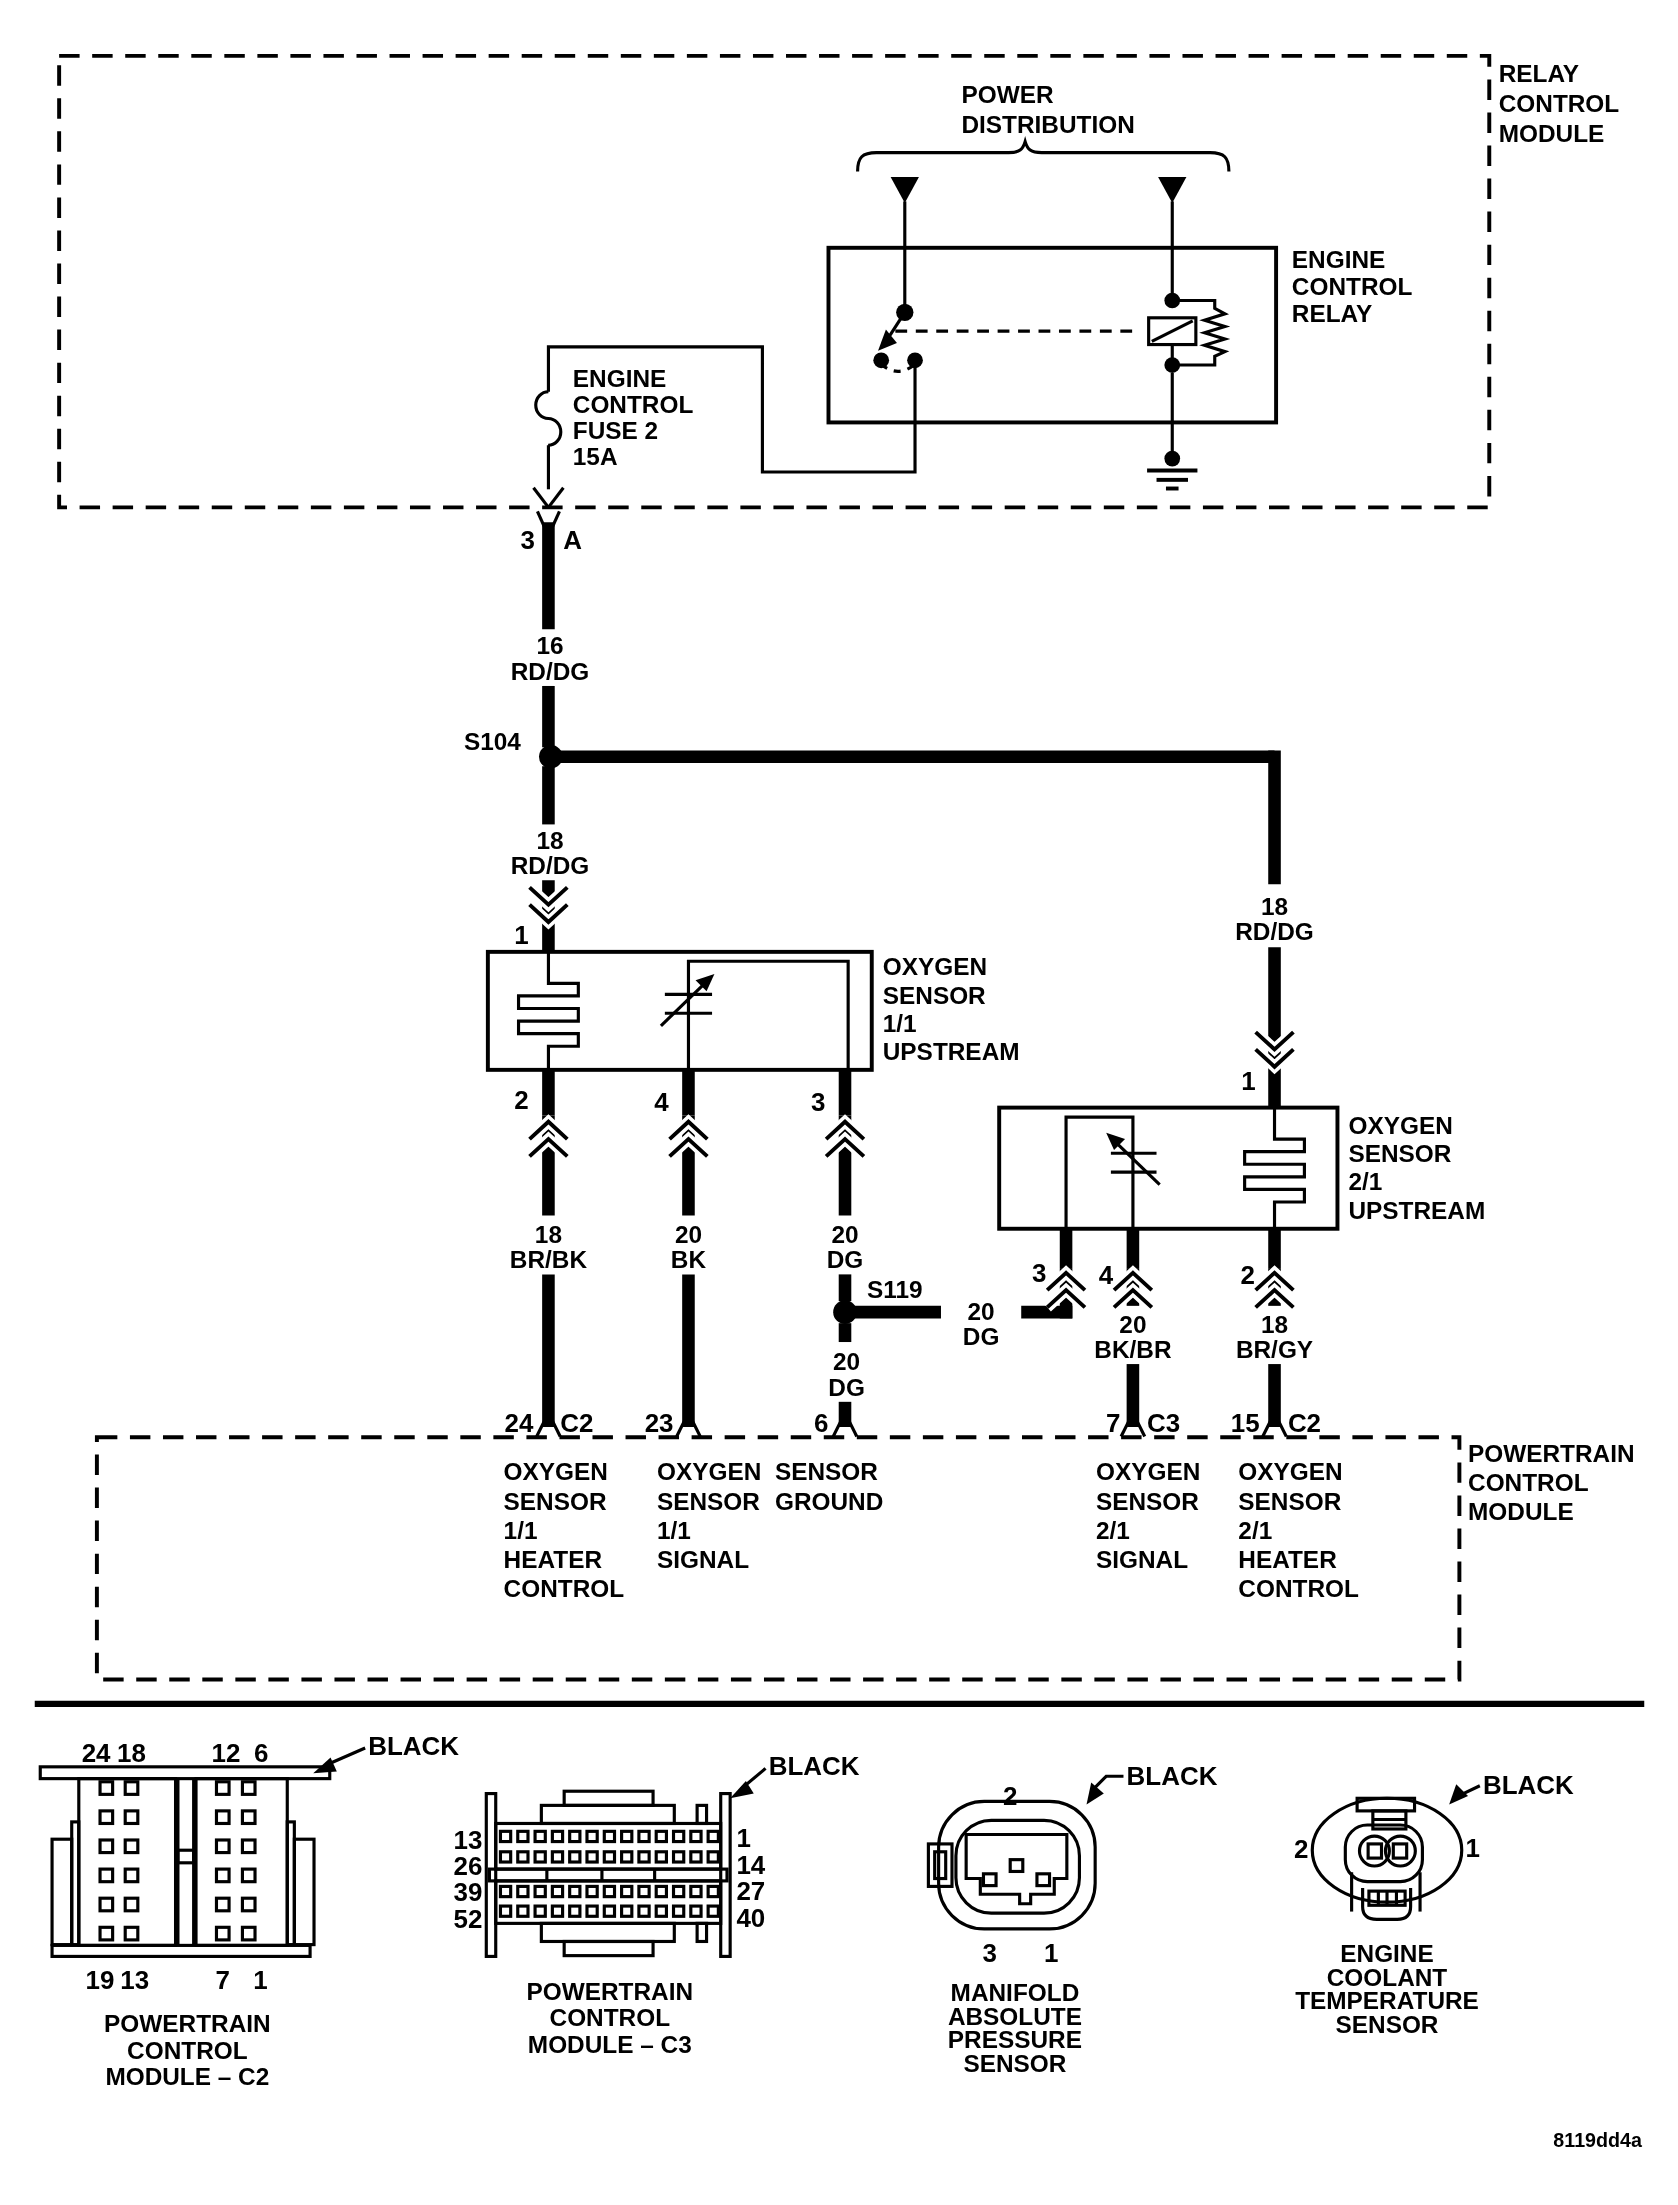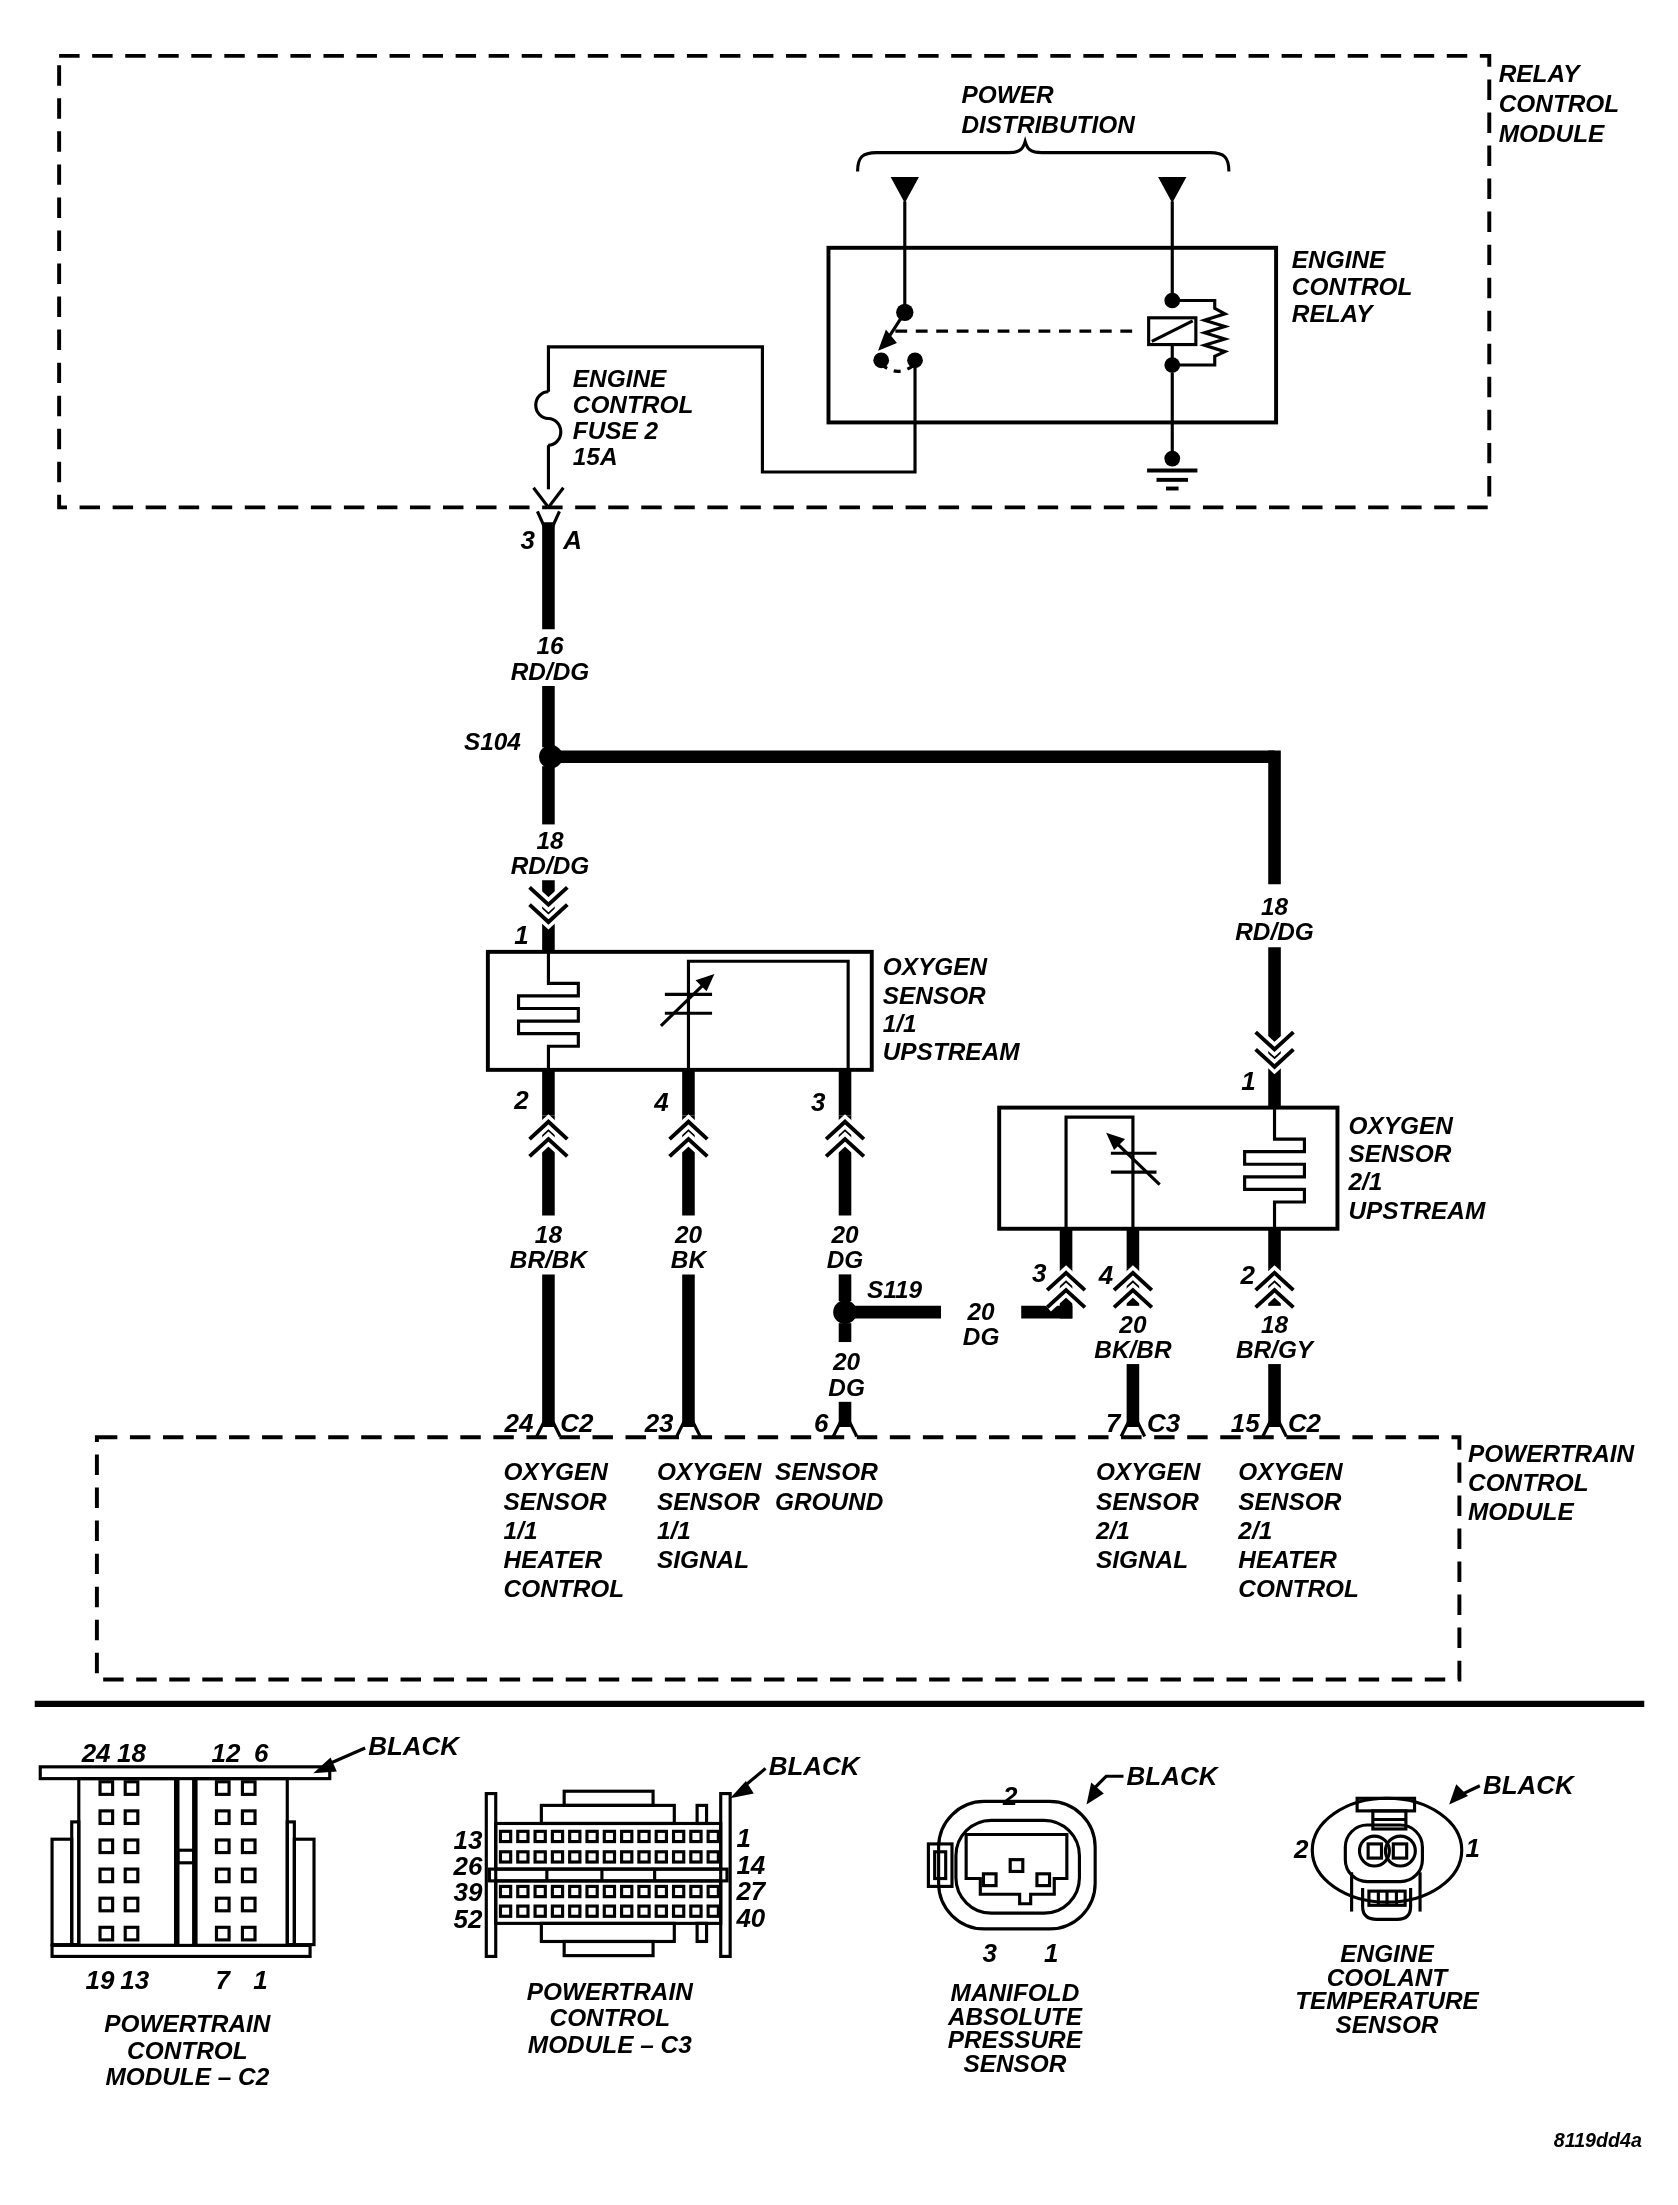--- a/index.html
+++ b/index.html
@@ -1,16 +1,16 @@
 <!DOCTYPE html>
 <html style="font-size:12.6px"><head>
 <meta charset="utf-8">
 <style>
   html,body{margin:0;padding:0;background:#fff;}
-  #page{position:relative;width:1679px;height:2205px;background:#fff;font-style:italic;}
+  #page{position:relative;width:1679px;height:2205px;background:#fff;}
   svg{position:absolute;left:0;top:0;}
   .t{font-family:"Liberation Sans","DejaVu Sans",sans-serif;font-weight:bold;fill:#000;}
   .f30{font-size:31px;}
   .f32{font-size:33px;}
   .f24{font-size:25px;}
   .mid{text-anchor:middle;}
   .end{text-anchor:end;}
   .ln{stroke:#000;stroke-width:4;fill:none;}
   .ln5{stroke:#000;stroke-width:5;fill:none;}
   .wire{stroke:#000;stroke-width:16;fill:none;}

